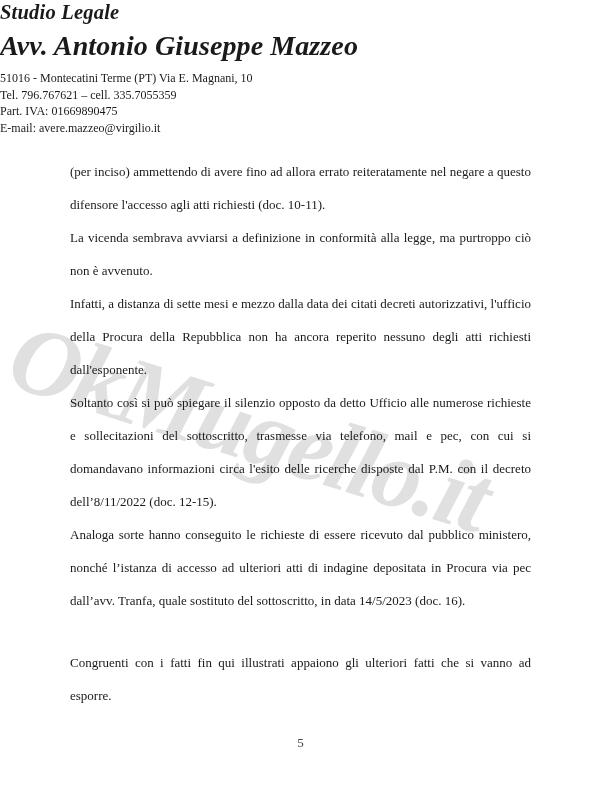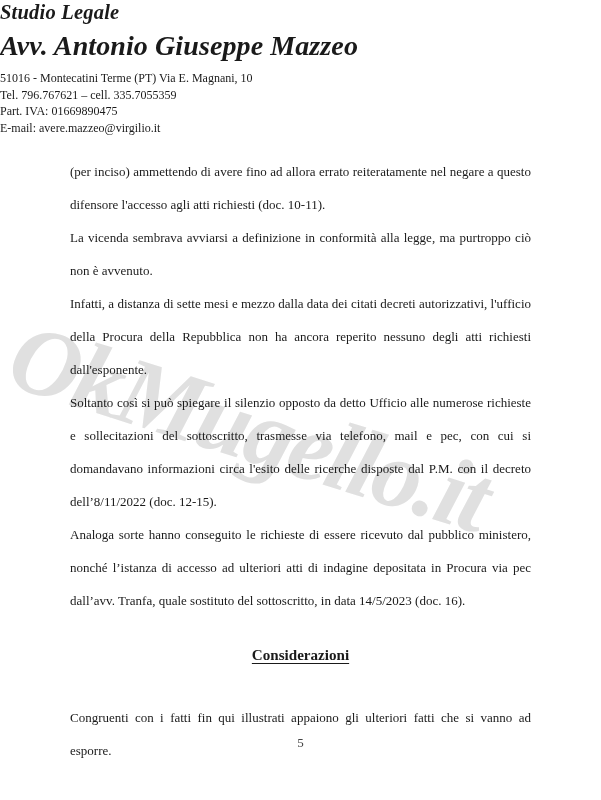--- a/index.html
+++ b/index.html
@@ -140,21 +140,20 @@
       <p class="para">(per inciso) ammettendo di avere fino ad allora errato reiteratamente nel negare a questo difensore l'accesso agli atti richiesti (doc. 10-11).</p>
 
       <p class="para">La vicenda sembrava avviarsi a definizione in conformità alla legge, ma purtroppo ciò non è avvenuto.</p>
 
       <p class="para">Infatti, a distanza di sette mesi e mezzo dalla data dei citati decreti autorizzativi, l'ufficio della Procura della Repubblica non ha ancora reperito nessuno degli atti richiesti dall'esponente.</p>
 
       <p class="para">Soltanto così si può spiegare il silenzio opposto da detto Ufficio alle numerose richieste e sollecitazioni del sottoscritto, trasmesse via telefono, mail e pec, con cui si domandavano informazioni circa l'esito delle ricerche disposte dal P.M. con il decreto dell’8/11/2022 (doc. 12-15).</p>
 
       <p class="para">Analoga sorte hanno conseguito le richieste di essere ricevuto dal pubblico ministero, nonché l’istanza di accesso ad ulteriori atti di indagine depositata in Procura via pec dall’avv. Tranfa, quale sostituto del sottoscritto, in data 14/5/2023 (doc. 16).</p>
 
-      <div class="section-heading">Considerazioni</div>
 
       <div class="spacer-after-heading"></div>
 
       <p class="para">Congruenti con i fatti fin qui illustrati appaiono gli ulteriori fatti che si vanno ad esporre.</p>
 
     </div>
   </div>
 
   <div class="page-number">5</div>
 

